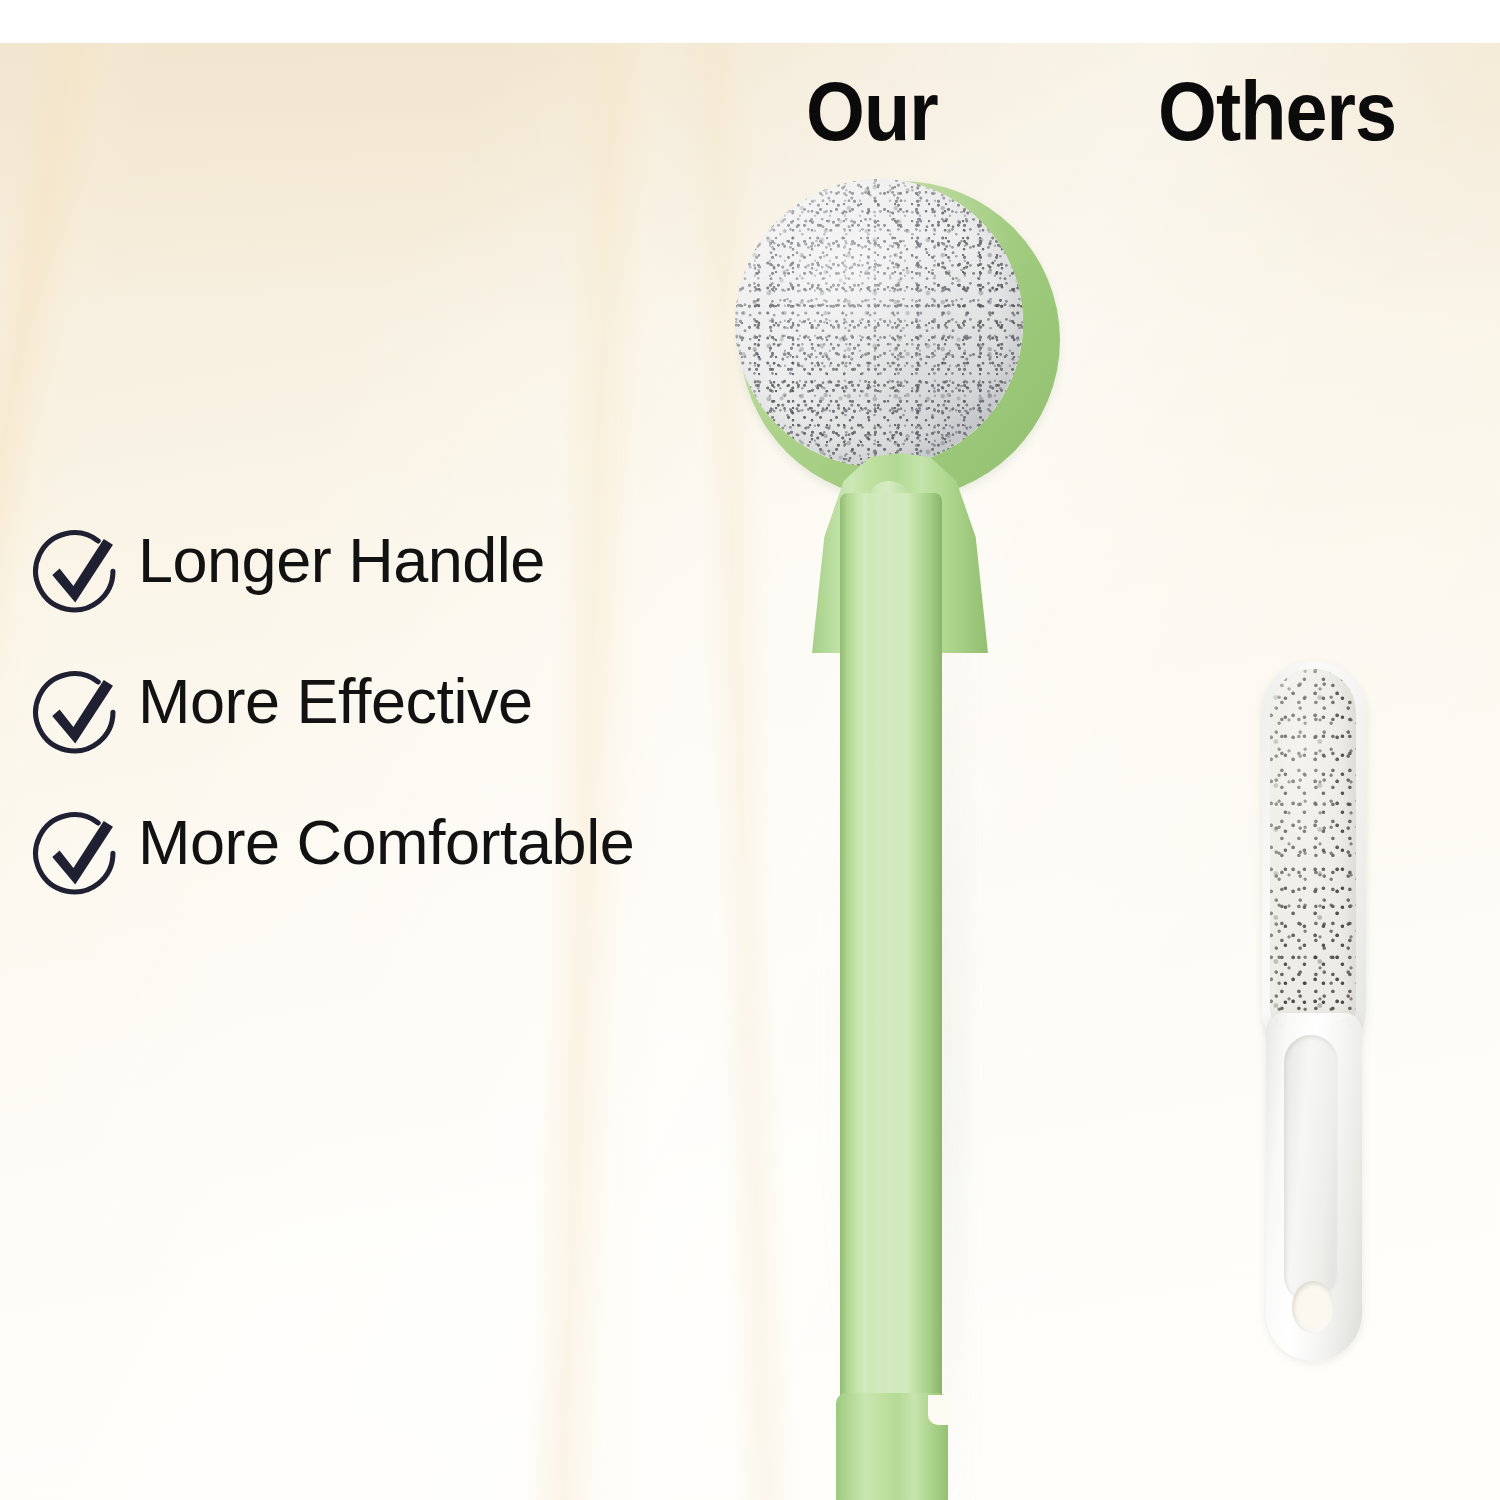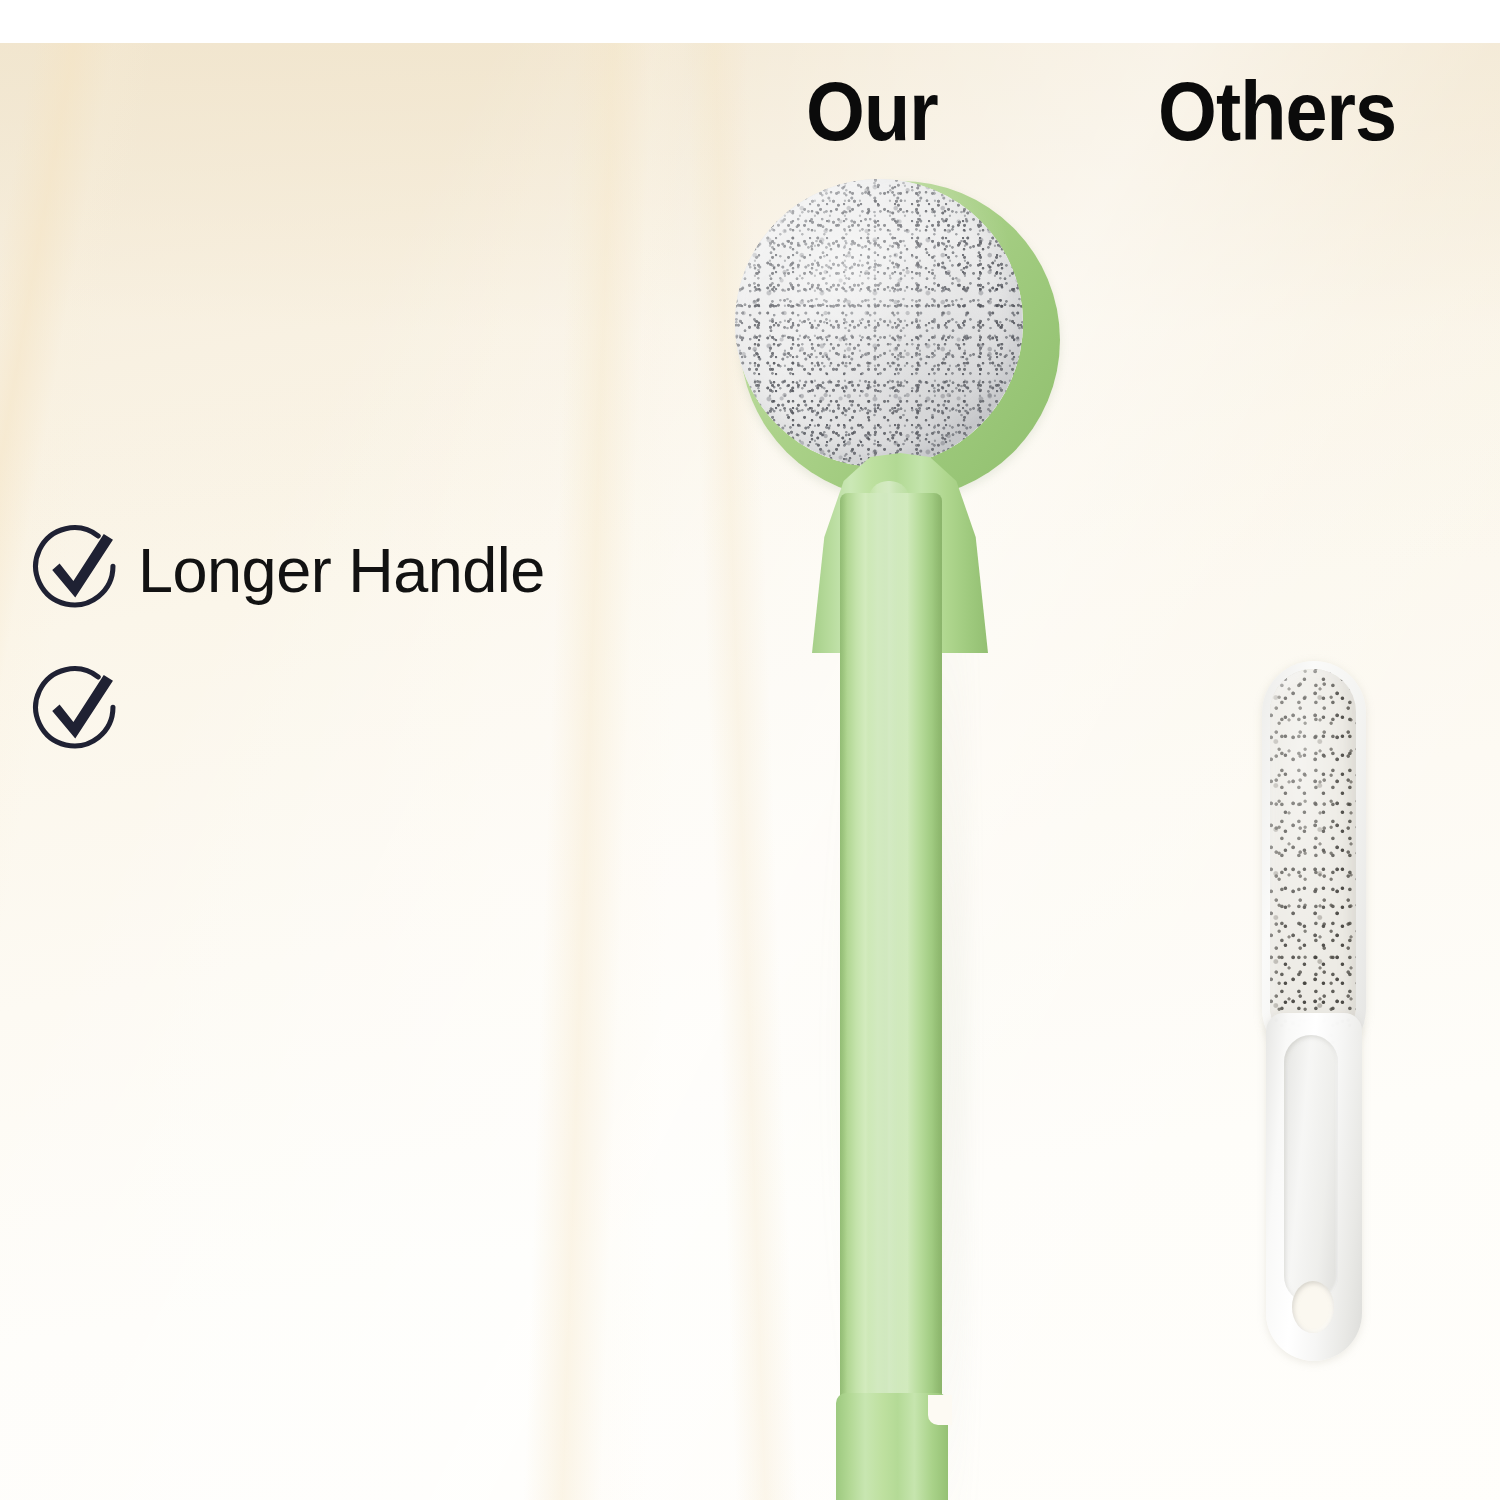--- a/index.html
+++ b/index.html
@@ -78,21 +78,21 @@
 
   
   #benefits {
     position: absolute;
     left: 32px;
     top: 486px;
     width: 780px;
   }
   .benefit {
     display: flex;
-    align-items: center;
+    align-items: flex-start;
     height: 82px;
     margin-bottom: 59px;
   }
   .benefit:last-child { margin-bottom: 0; }
   .check-icon {
     flex: 0 0 auto;
     width: 92px;
     height: 92px;
     margin-right: 14px;
     display: block;
@@ -409,23 +409,31 @@
         <path d="M22 50 L30 43 L45 62 L78 11 L88 17 L47 80 Z" fill="#1f2133"></path>
       </svg>
       <span class="benefit-label">Longer Handle</span>
     </div>
 
     <div class="benefit">
       <svg class="check-icon" viewBox="0 0 100 100">
         <path d="M72 13 A42 42 0 1 0 88 46" fill="none" stroke="#1f2133" stroke-width="5.5" stroke-linecap="round"></path>
         <path d="M22 50 L30 43 L45 62 L78 11 L88 17 L47 80 Z" fill="#1f2133"></path>
       </svg>
-    </div>
-
-
+      <span class="benefit-label">More Effective</span>
+    </div>
+
+
+    <div class="benefit">
+      <svg class="check-icon" viewBox="0 0 100 100">
+        <path d="M72 13 A42 42 0 1 0 88 46" fill="none" stroke="#1f2133" stroke-width="5.5" stroke-linecap="round"></path>
+        <path d="M22 50 L30 43 L45 62 L78 11 L88 17 L47 80 Z" fill="#1f2133"></path>
+      </svg>
+      <span class="benefit-label">More Comfortable</span>
+    </div>
 
   </div>
 
   <div id="our-product">
     <div class="our-shadow"></div>
 
     <div class="head-rim">
       <div class="head-rim-shade"></div>
     </div>
 

